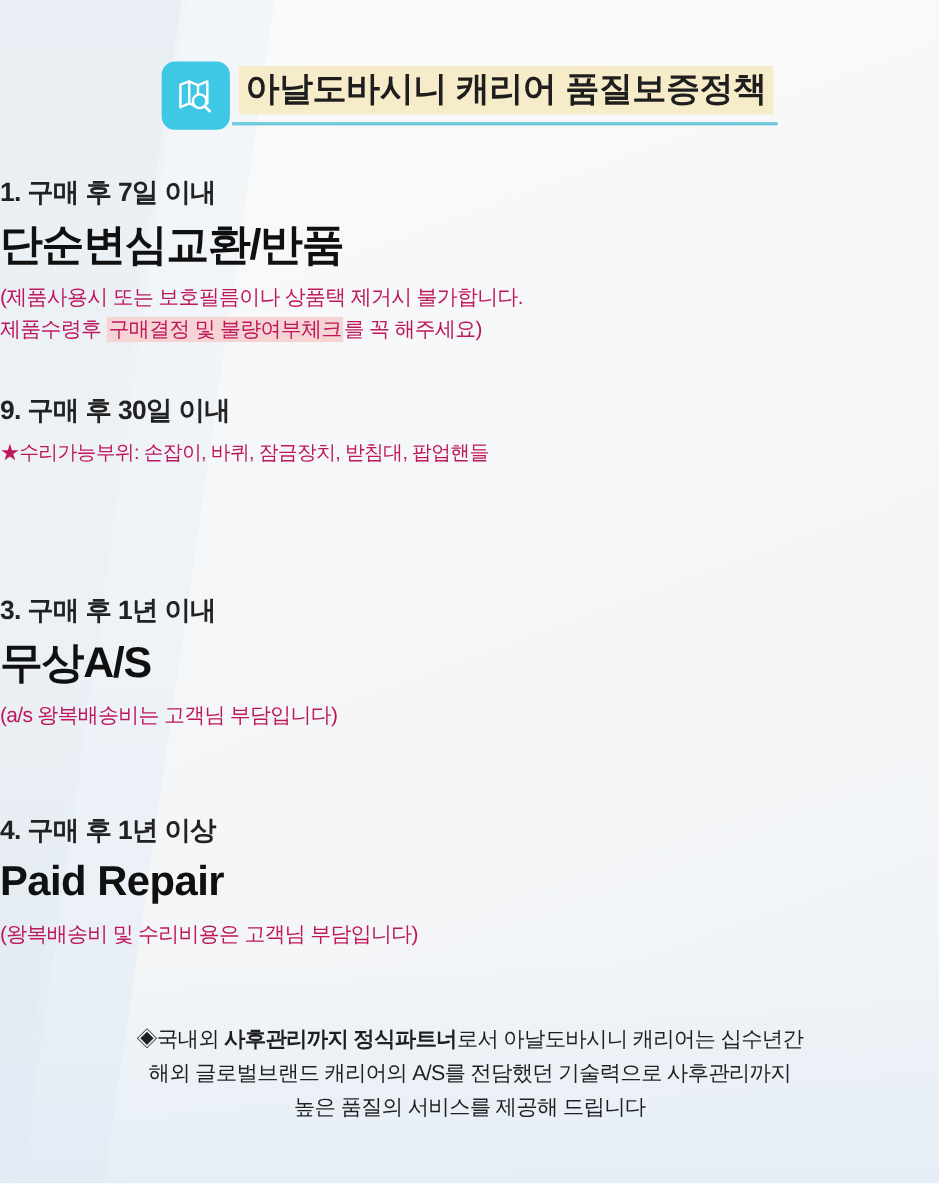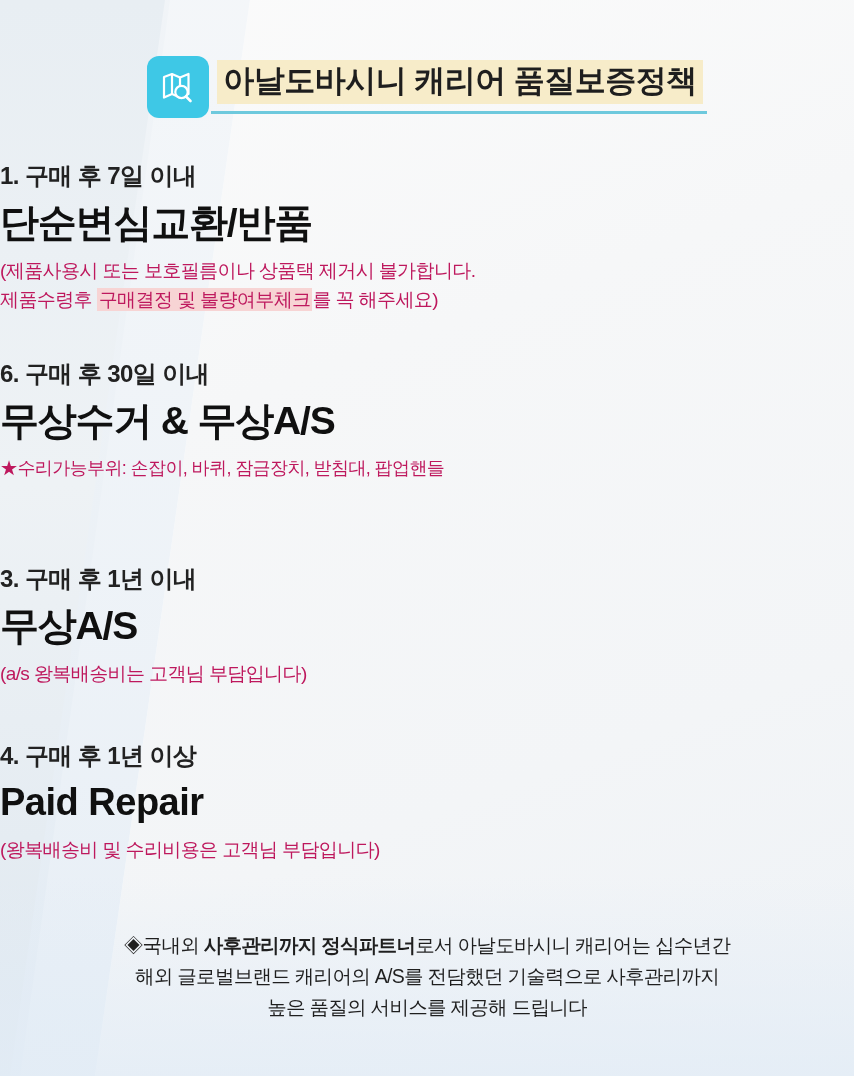--- a/index.html
+++ b/index.html
@@ -147,21 +147,21 @@
   .sec-note .hl {
     background: #f7d4d4;
     padding: 1px 2px;
   }
   .sec-note.bullet {
     font-size: 18px;
   }
 
   .sec1 { top: 160px; }
   .sec2 { top: 358px; }
-  .sec3 { top: 563px; }
+  .sec3 { top: 540px; }
   .sec4 { top: 740px; }
 
   
   .footer {
     position: absolute;
     left: 0;
     top: 930px;
     width: 854px;
     text-align: center;
     font-size: 19.5px;
@@ -208,22 +208,21 @@
       <div class="sec-head">단순변심교환/반품</div>
       <div class="sec-note">
         <div>(제품사용시 또는 보호필름이나 상품택 제거시 불가합니다.</div>
         <div>
           <span>제품수령후 </span><span class="hl">구매결정 및 불량여부체크</span><span>를 꼭 해주세요)</span>
         </div>
       </div>
     </div>
 
     <div class="section sec2">
-      <div class="sec-num">6. 구매 후 30일 이내</div>
-      <div class="sec-head">무상수거 &amp; 무상A/S</div>
+      <div class="sec-num">9. 구매 후 30일 이내</div>
       <div class="sec-note bullet">★수리가능부위: 손잡이, 바퀴, 잠금장치, 받침대, 팝업핸들</div>
     </div>
 
     <div class="section sec3">
       <div class="sec-num">3. 구매 후 1년 이내</div>
       <div class="sec-head">무상A/S</div>
       <div class="sec-note">(a/s 왕복배송비는 고객님 부담입니다)</div>
     </div>
 
     <div class="section sec4">

